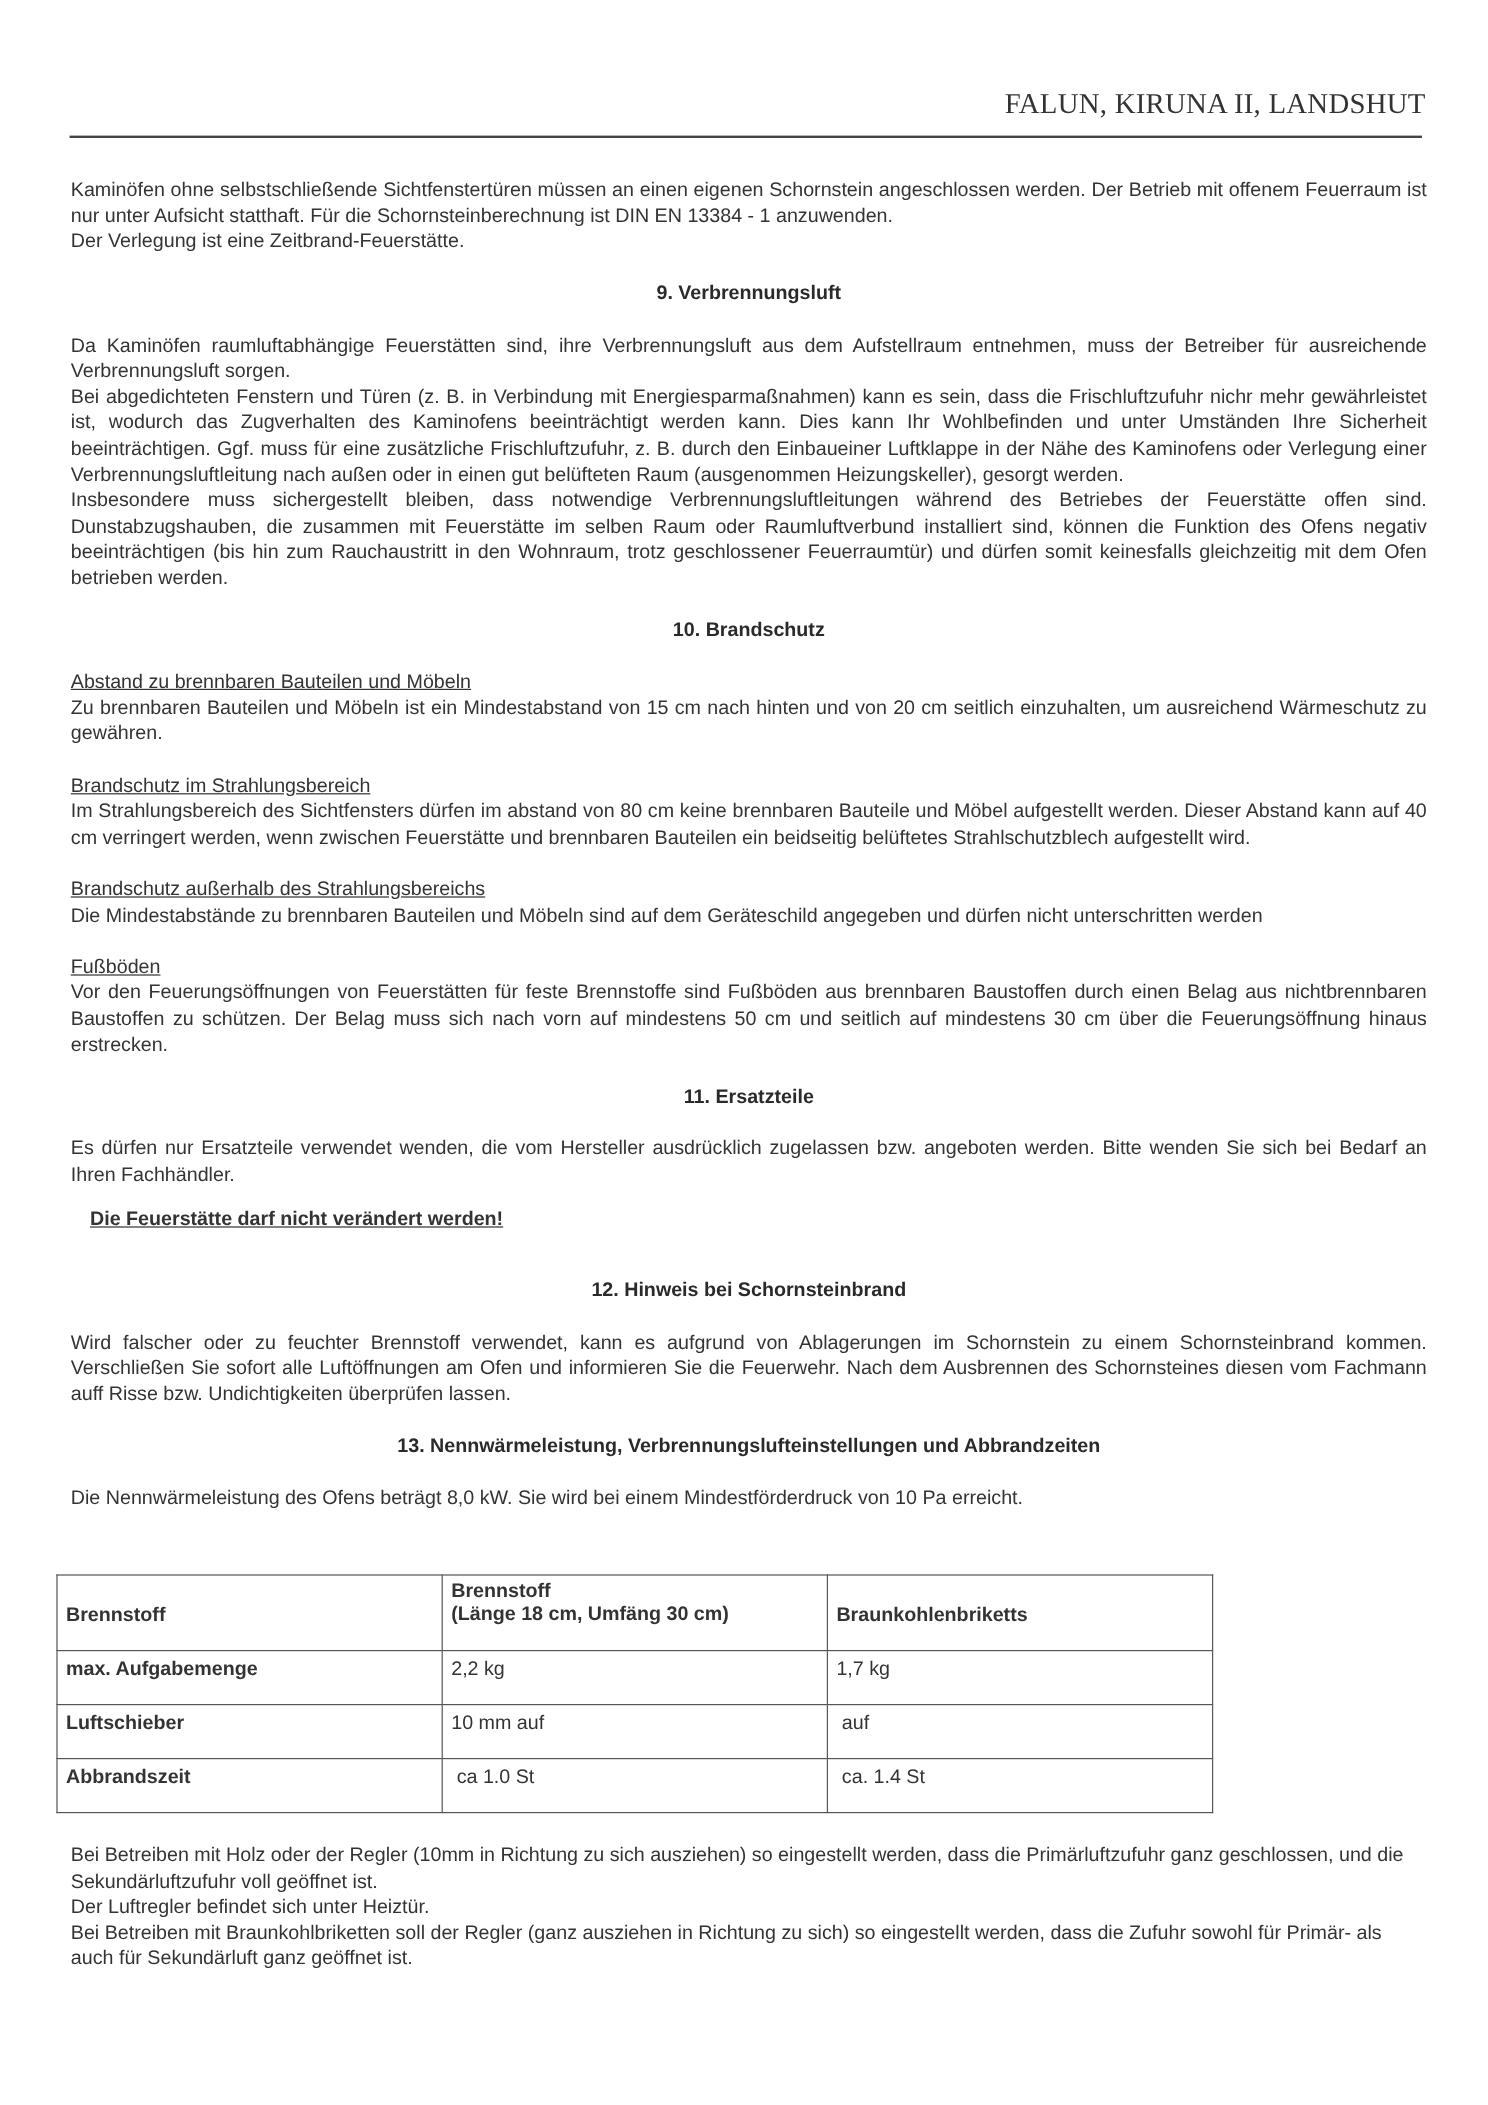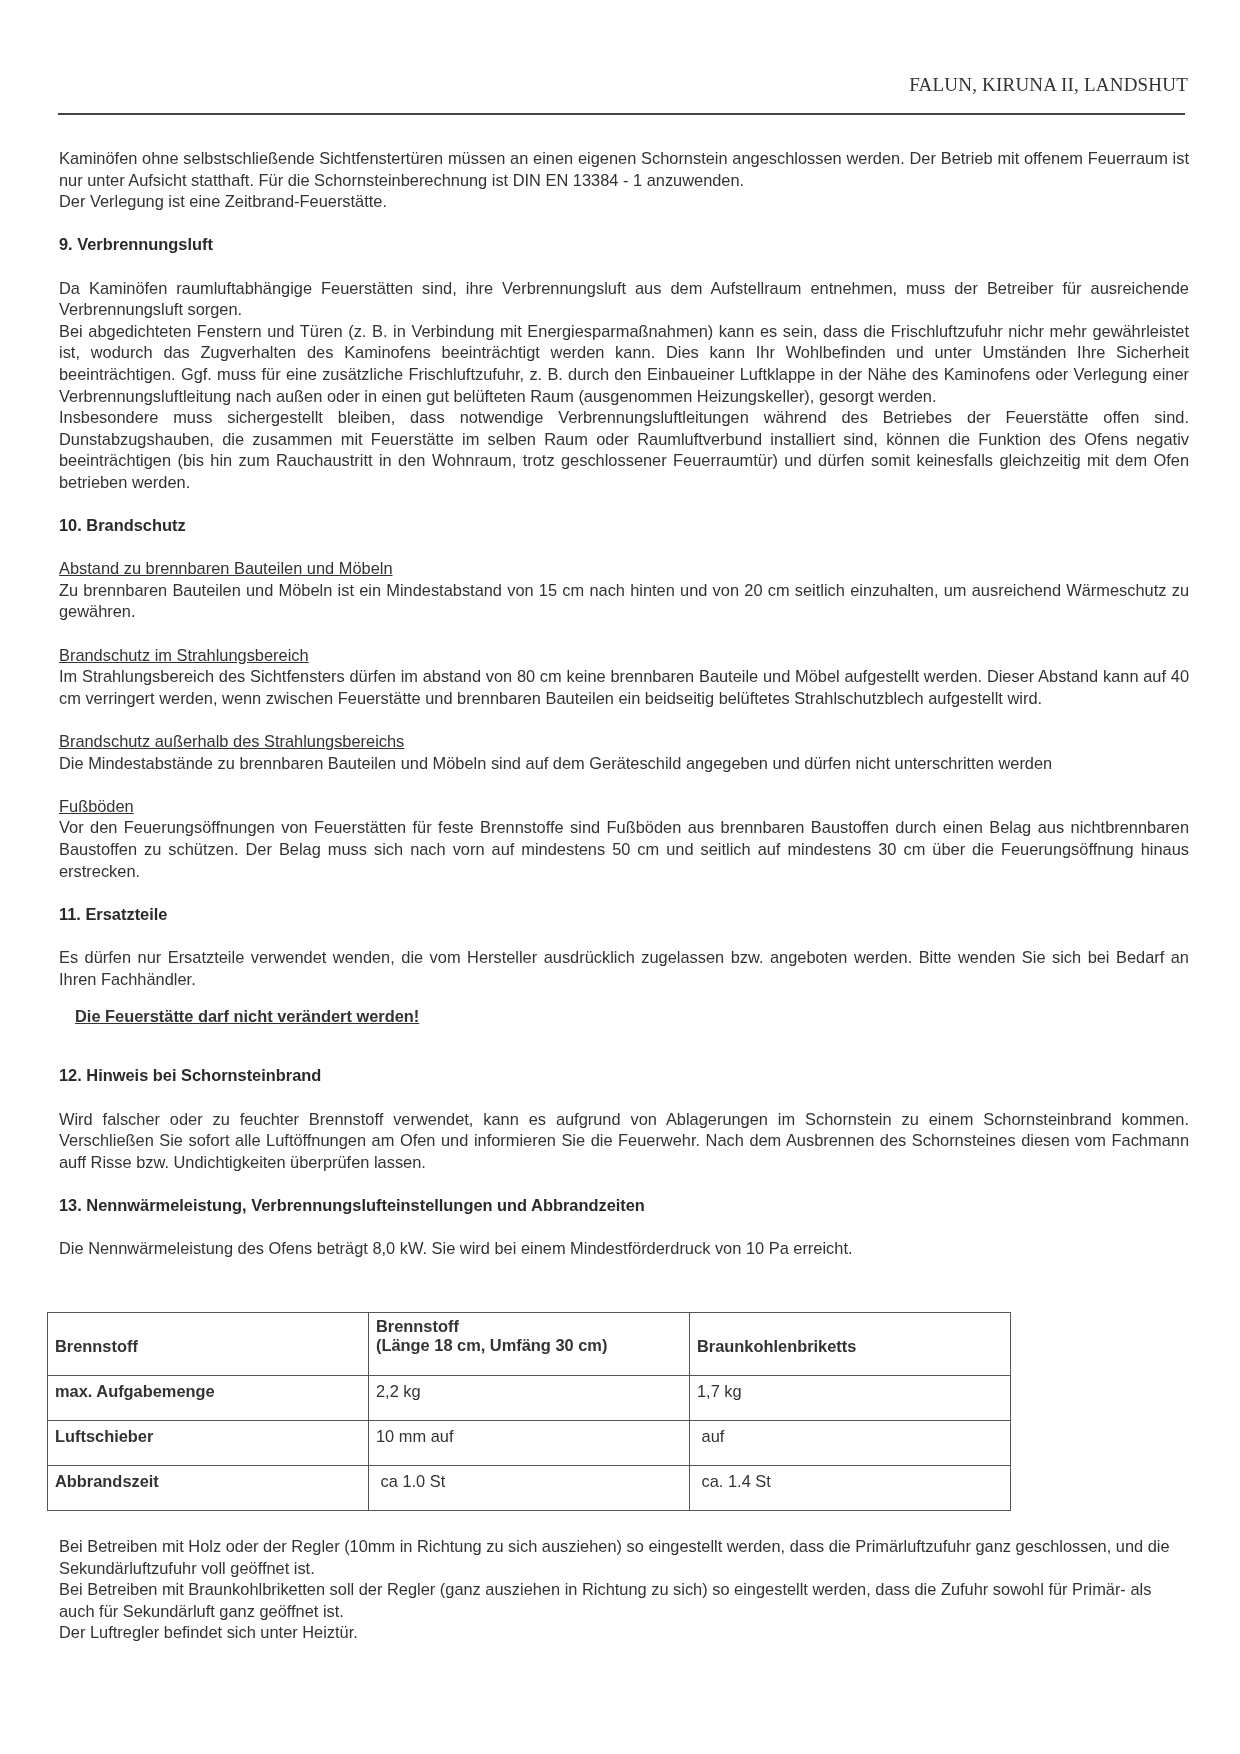--- a/index.html
+++ b/index.html
@@ -15,21 +15,21 @@
       color: #2a2a2a;
       font-family: "Liberation Sans", sans-serif;
     }
     .page-header {
       position: absolute;
       left: 58px;
       top: 74px;
       width: 1130px;
       text-align: right;
       font-family: "Liberation Serif", serif;
-      font-size: 19px;
+      font-size: 24px;
       letter-spacing: 0.2px;
       color: #333;
     }
     .header-rule {
       position: absolute;
       left: 58px;
       top: 113px;
       width: 1127px;
       height: 2px;
       background: #444;
@@ -45,20 +45,21 @@
     }
     .p {
       margin: 0;
       text-align: justify;
     }
     .p.left { text-align: left; }
     .heading {
       font-weight: bold;
       margin: 0;
       color: #2a2a2a;
+      text-align: center;
     }
     .gap-s { height: 21.6px; }
     .subhead {
       text-decoration: underline;
       margin: 0;
     }
     .bold-u {
       font-weight: bold;
       text-decoration: underline;
       margin: 16px;
@@ -168,15 +169,15 @@
   <tr class="row">
     <td class="label">Abbrandszeit</td>
     <td class="c2" style="white-space:pre;"> ca 1.0 St</td>
     <td style="white-space:pre;"> ca. 1.4 St</td>
   </tr>
 </tbody>
   </table>
 
 <div class="after-table">
   <p class="p left">Bei Betreiben mit Holz oder der Regler (10mm in Richtung zu sich ausziehen) so eingestellt werden, dass die Primärluftzufuhr ganz geschlossen, und die Sekundärluftzufuhr voll geöffnet ist.</p>
+  <p class="p left">Der Luftregler befindet sich unter Heiztür.</p>
   <p class="p left">Bei Betreiben mit Braunkohlbriketten soll der Regler (ganz ausziehen in Richtung zu sich) so eingestellt werden, dass die Zufuhr sowohl für Primär- als auch für Sekundärluft ganz geöffnet ist.</p>
-  <p class="p left">Der Luftregler befindet sich unter Heiztür.</p>
 </div>
 
 </body></html>

